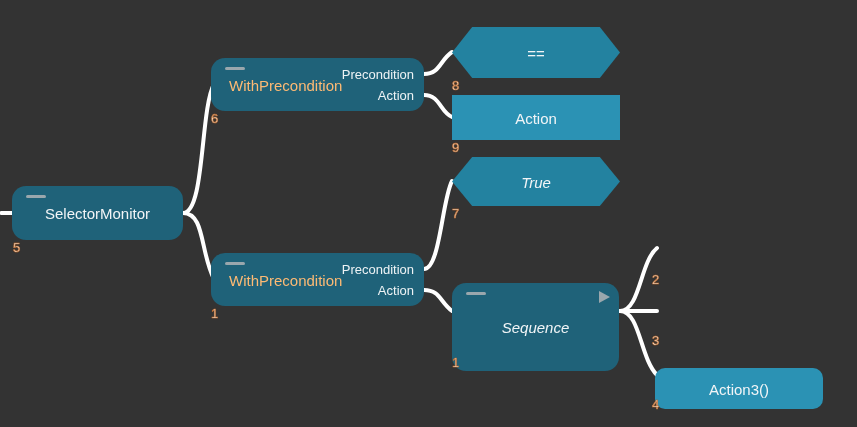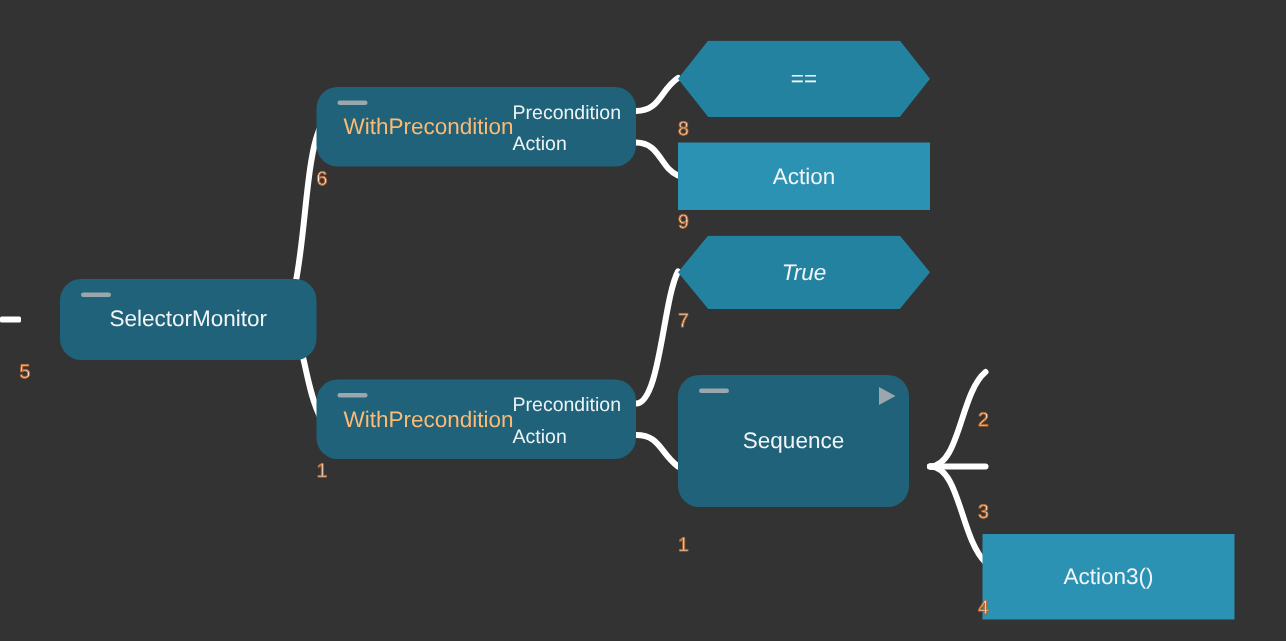--- a/index.html
+++ b/index.html
@@ -50,21 +50,21 @@
     text-align: center;
     color: #f2f5f7;
     font-size: 15px;
     white-space: nowrap;
   }
   .ports {
     position: absolute;
     right: 10px;
     top: 50%;
     transform: translateY(-50%);
-    text-align: left;
+    text-align: right;
     color: #eef3f5;
     font-size: 13px;
     line-height: 21px;
   }
   .collapse-dash {
     position: absolute;
     left: 14px;
     top: 9px;
     width: 20px;
     height: 3px;
@@ -150,21 +150,21 @@
       <path d="M620,311 C 640,311 640,262 657,248"></path>
 
       <path d="M620,311 L 657,311"></path>
 
       <path d="M620,311 C 640,311 640,358 657,375"></path>
     </g>
   </svg>
 
   <div class="stub" style="left:0px; top:211px; width:14px;"></div>
 
-  <div class="node node-round" style="left:12px; top:186px; width:171px; height:54px;margin-left:28px;">
+  <div class="node node-round" style="left:12px; top:186px; width:171px; height:54px;">
     <div class="collapse-dash"></div>
     <div class="title-center">SelectorMonitor</div>
   </div>
   <div class="num" style="left:13px; top:240px;">5</div>
 
   <div class="node node-round" style="left:211px; top:58px; width:213px; height:53px;">
     <div class="collapse-dash"></div>
     <div class="title">WithPrecondition</div>
     <div class="ports">
       <div>Precondition</div>
@@ -193,29 +193,29 @@
     <div class="label">Action</div>
   </div>
   <div class="num" style="left:452px; top:140px;">9</div>
 
   <div class="node node-hex" style="left:452px; top:157px; width:168px; height:49px;
               clip-path: polygon(0% 50%, 12% 0%, 88% 0%, 100% 50%, 88% 100%, 12% 100%); font-style: italic;">
     <div class="label">True</div>
   </div>
   <div class="num" style="left:452px; top:206px;">7</div>
 
-  <div class="node node-round" style="left:452px; top:250px; width:154px; height:88px;">
+  <div class="node node-round" style="left:452px; top:283px; width:167px; height:88px;font-style:italic;">
     <div class="collapse-dash"></div>
     <div class="run-triangle"></div>
     <div class="title-center">Sequence</div>
   </div>
   <div class="num" style="left:452px; top:355px;">1</div>
 
   <div class="num" style="left:652px; top:272px;">2</div>
 
   <div class="num" style="left:652px; top:333px;">3</div>
 
-  <div class="node node-rect" style="left:655px; top:356px; width:168px; height:57px;">
+  <div class="node node-rect" style="left:655px; top:368px; width:168px; height:41px;border-radius:10px;">
     <div class="label">Action3()</div>
   </div>
   <div class="num" style="left:652px; top:397px;">4</div>
 
 </div>
 
 </body></html>

